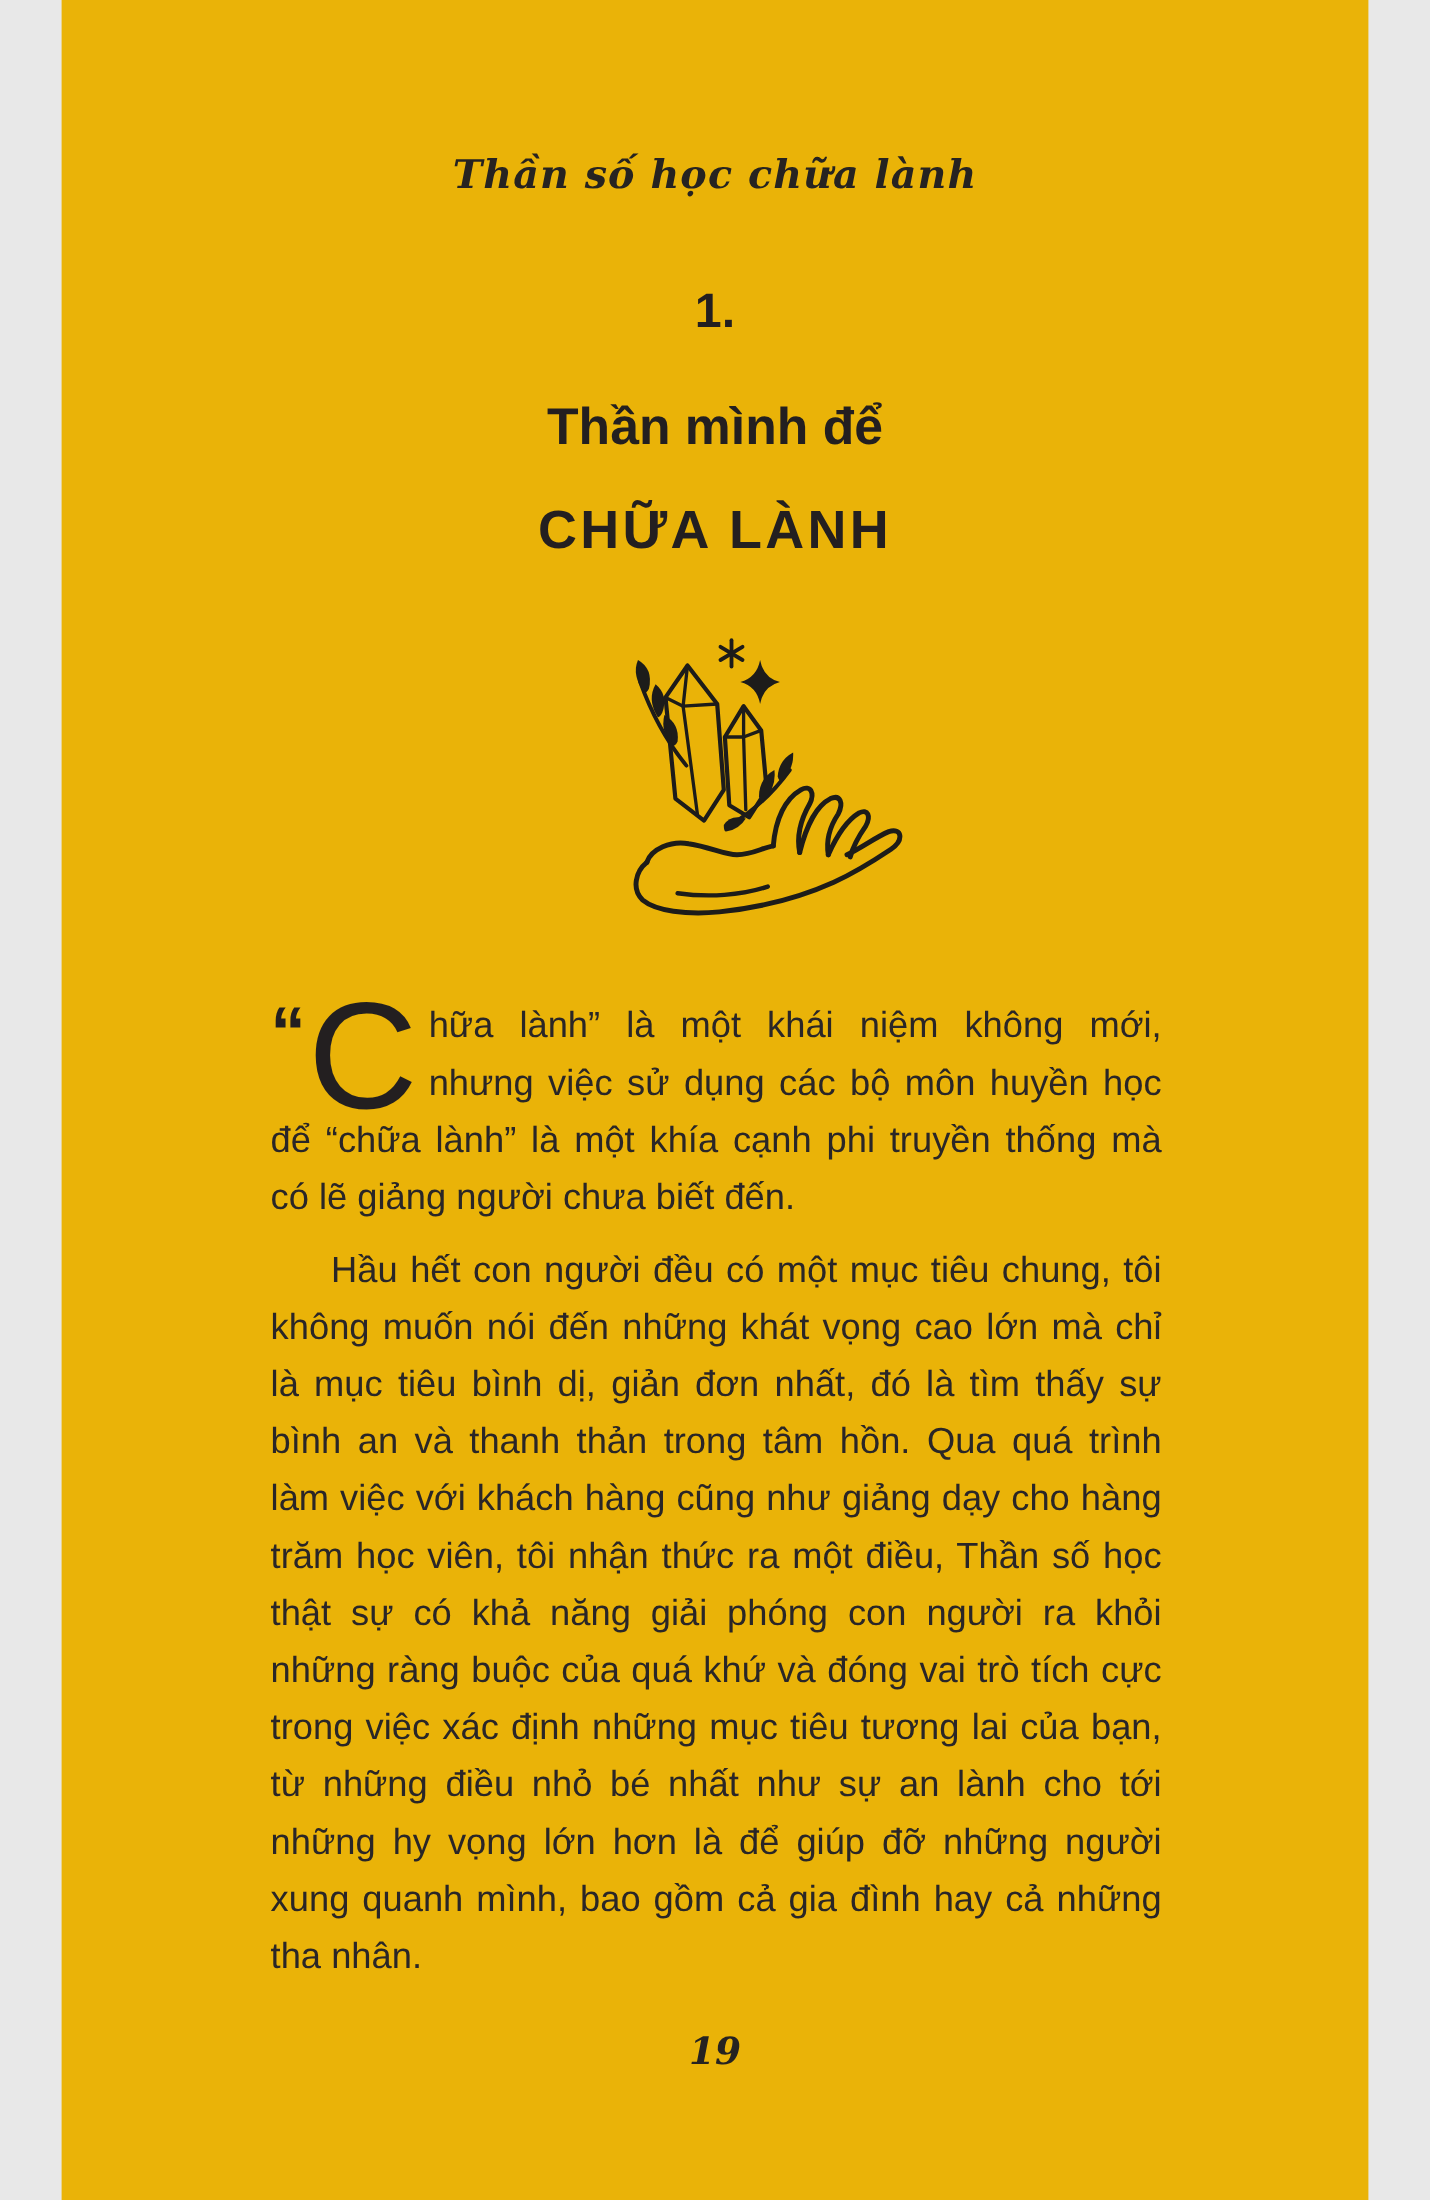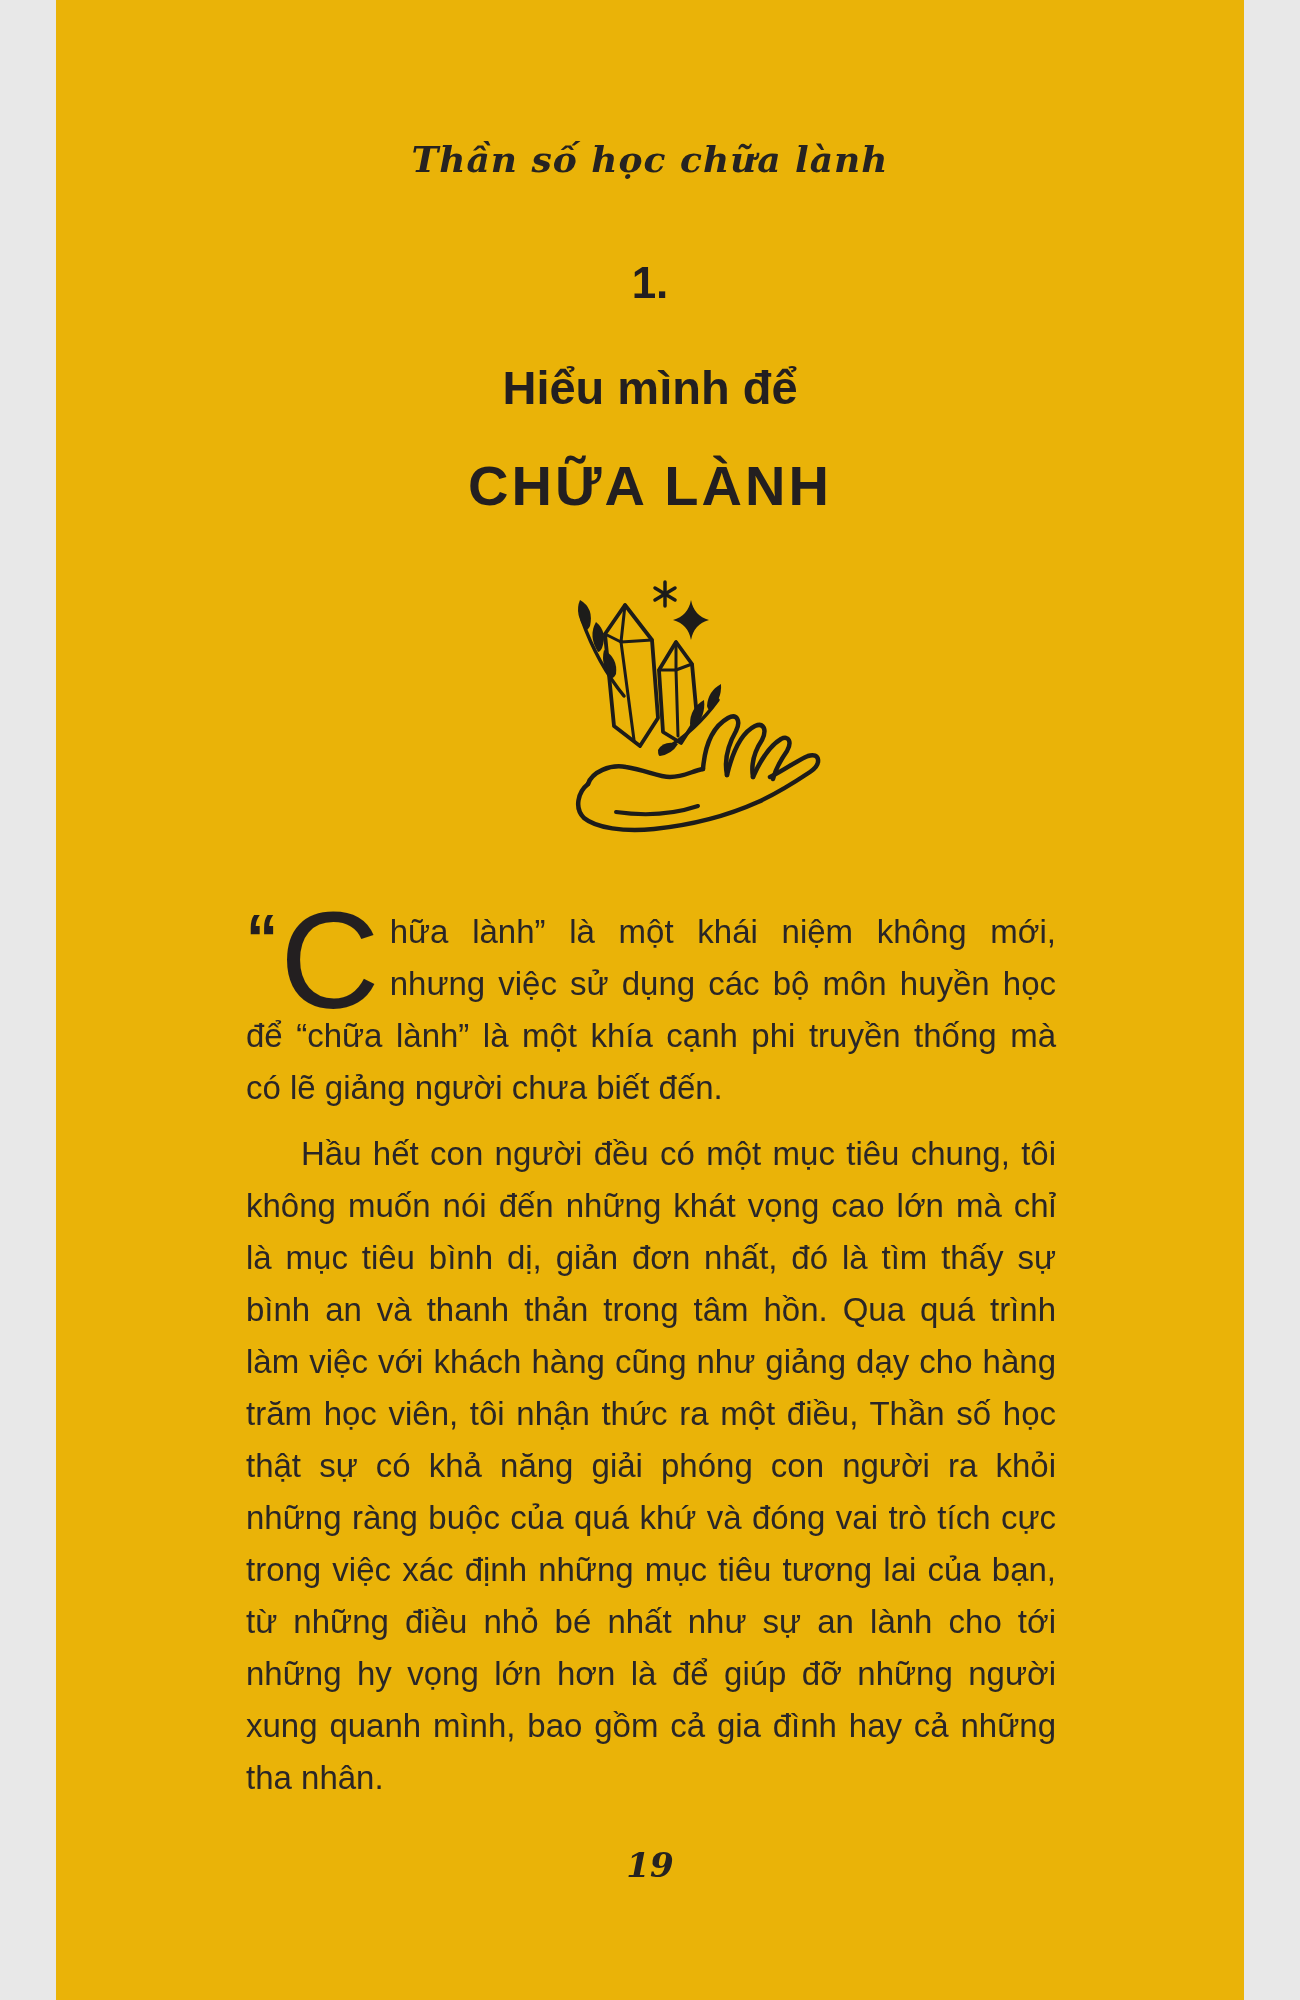--- a/index.html
+++ b/index.html
@@ -28,21 +28,21 @@
   }
   .chapter-title{
     position:absolute;top:364px;left:0;right:0;
     text-align:center;
     font-weight:bold;font-size:47px;
     line-height:1;color:#231f20;
   }
   .chapter-title-caps{
     position:absolute;top:458px;left:0;right:0;
     text-align:center;
-    font-weight:bold;font-size:56px;
+    font-weight:bold;font-size:49px;
     letter-spacing:3px;
     line-height:1;color:#231f20;
   }
   .illustration{
     position:absolute;left:508px;top:580px;
     width:270px;height:256px;
   }
   .text-block{
     position:absolute;left:190px;right:188px;top:906px;
     font-size:33px;line-height:52px;
@@ -80,21 +80,21 @@
 </style>
 </head>
 <body>
 
 <div class="page">
 
   <div class="running-header">Thần số học chữa lành</div>
 
   <div class="chapter-number">1.</div>
 
-  <div class="chapter-title">Hiểu mình để</div>
+  <div class="chapter-title">Thần mình để</div>
   <div class="chapter-title-caps">CHỮA LÀNH</div>
 
   <div class="illustration">
     <svg width="270" height="256" viewBox="0 0 270 256" xmlns="http://www.w3.org/2000/svg">
 
       <g>
         <path class="stroke" stroke-width="3.5" d="M101,2 L101,26"></path>
         <path class="stroke" stroke-width="3.5" d="M91,8 L111,20"></path>
         <path class="stroke" stroke-width="3.5" d="M91,20 L111,8"></path>
       </g>

